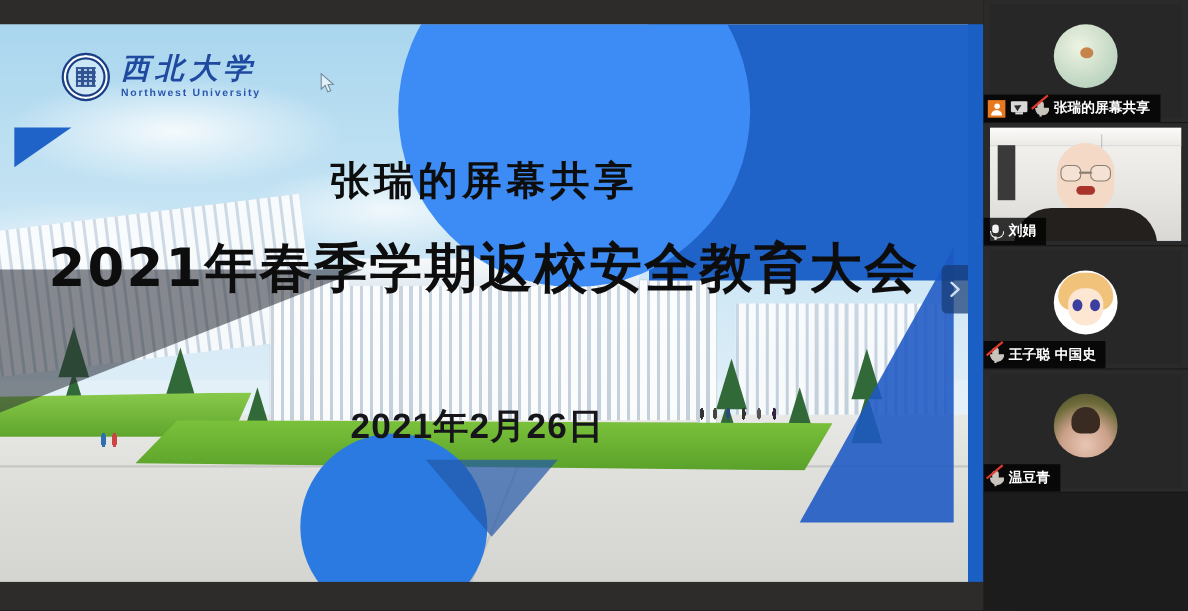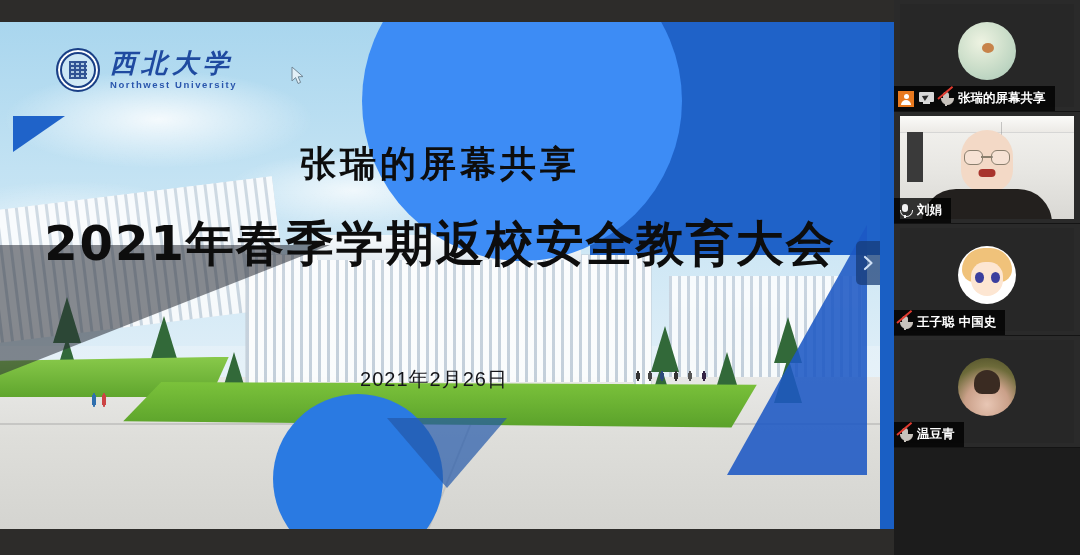--- a/index.html
+++ b/index.html
@@ -261,21 +261,21 @@
     position: absolute; left: 0; right: 0; top: 190px;
     text-align: center;
     font-size: 48px; font-weight: 800; color: #0d0d0d;
     letter-spacing: 2px;
     z-index: 21;
     font-family: "DejaVu Sans", "Liberation Sans", sans-serif;
   }
   .slide-date {
     position: absolute; left: 0; right: 12px; top: 344px;
     text-align: center;
-    font-size: 20px; font-weight: 400; color: #15151a;
+    font-size: 32px; font-weight: 700; color: #15151a;
     letter-spacing: 1px;
     z-index: 21;
   }
 
   
   #next-tab {
     position: absolute; right: 14px; top: 241px;
     width: 24px; height: 44px;
     background: rgba(22,58,116,.72);
     border-radius: 5px 0 0 5px;

